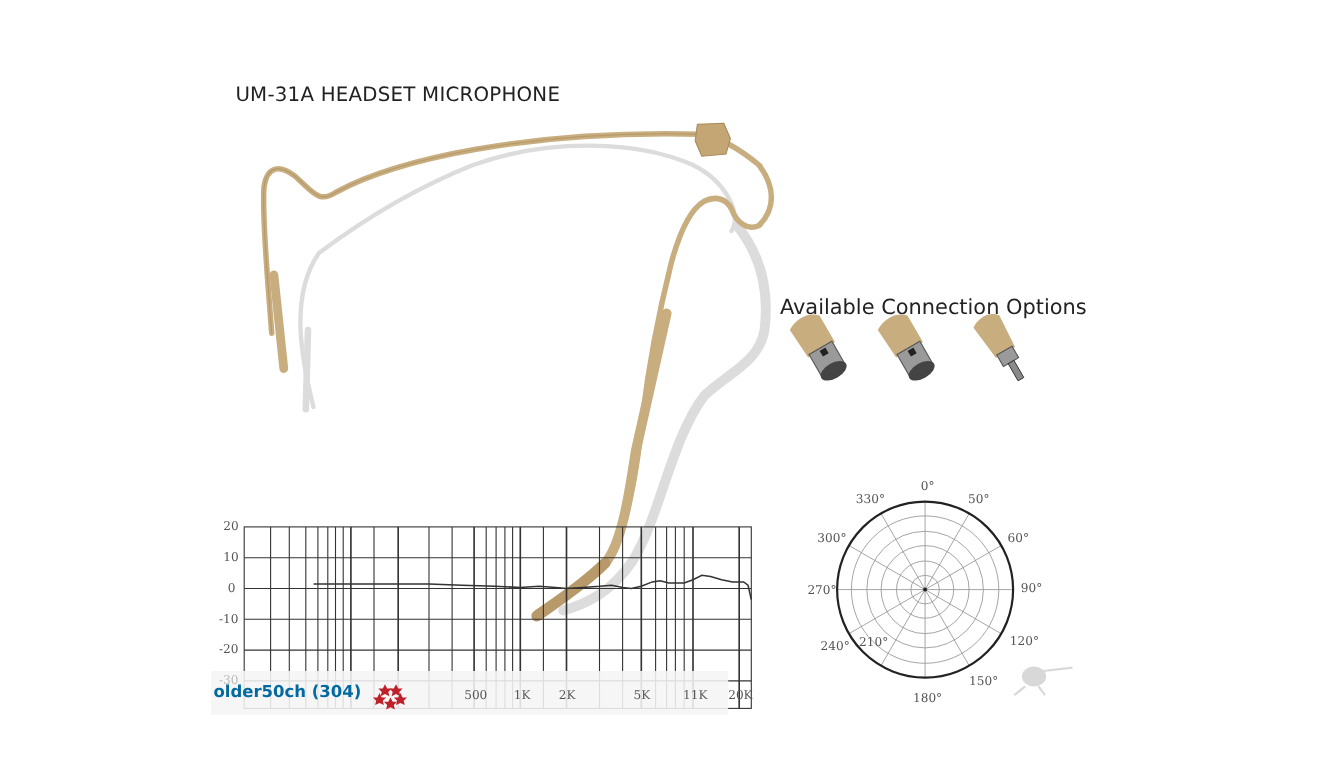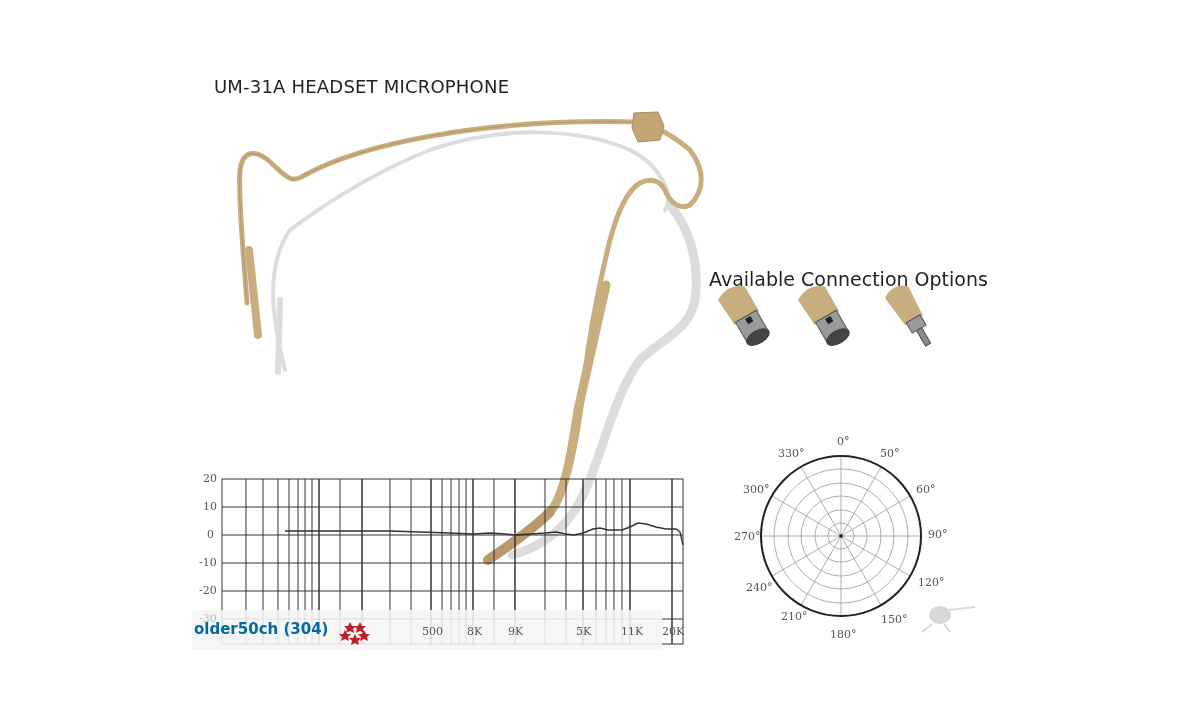--- a/index.html
+++ b/index.html
@@ -115,22 +115,22 @@
   <g fill="#c0202a">
     <polygon points="350,622 352,626 356,626 353,629 354,633 350,631 346,633 347,629 344,626 348,626"></polygon>
     <polygon points="360,622 362,626 366,626 363,629 364,633 360,631 356,633 357,629 354,626 358,626"></polygon>
     <polygon points="345,630 347,634 351,634 348,637 349,641 345,639 341,641 342,637 339,634 343,634"></polygon>
     <polygon points="364,630 366,634 370,634 367,637 368,641 364,639 360,641 361,637 358,634 362,634"></polygon>
     <polygon points="355,634 357,638 361,638 358,641 359,645 355,643 351,645 352,641 349,638 353,638"></polygon>
   </g>
 </svg>
 
 <div class="abs tick" style="left:422px;top:625px">500</div>
-<div class="abs tick" style="left:467px;top:625px">8K</div>
-<div class="abs tick" style="left:508px;top:625px">9K</div>
+<div class="abs tick" style="left:467px;top:625px">1K</div>
+<div class="abs tick" style="left:508px;top:625px">2K</div>
 <div class="abs tick" style="left:576px;top:625px">5K</div>
 <div class="abs tick" style="left:621px;top:625px">11K</div>
 <div class="abs tick" style="left:662px;top:625px">20K</div>
 
 <svg width="1200" height="711" style="pointer-events:none">
   <g fill="none" stroke="#999" stroke-width="0.8">
     <circle cx="841" cy="536" r="13"></circle>
     <circle cx="841" cy="536" r="26"></circle>
     <circle cx="841" cy="536" r="40"></circle>
     <circle cx="841" cy="536" r="53"></circle>
@@ -153,17 +153,17 @@
   </g>
 </svg>
 
 <div class="abs tick" style="left:837px;top:435px">0°</div>
 <div class="abs tick" style="left:880px;top:447px">50°</div>
 <div class="abs tick" style="left:916px;top:483px">60°</div>
 <div class="abs tick" style="left:928px;top:528px">90°</div>
 <div class="abs tick" style="left:918px;top:576px">120°</div>
 <div class="abs tick" style="left:881px;top:613px">150°</div>
 <div class="abs tick" style="left:830px;top:628px">180°</div>
-<div class="abs tick" style="left:781px;top:610px">210°</div>
+<div class="abs tick" style="left:781px;top:577px">210°</div>
 <div class="abs tick" style="left:746px;top:581px">240°</div>
 <div class="abs tick" style="left:734px;top:530px">270°</div>
 <div class="abs tick" style="left:743px;top:483px">300°</div>
 <div class="abs tick" style="left:778px;top:447px">330°</div>
 
 </body></html>

